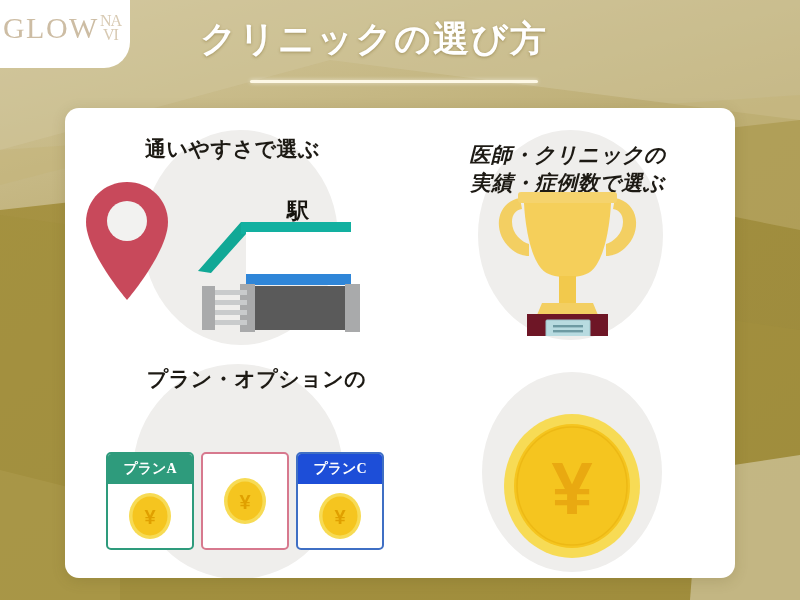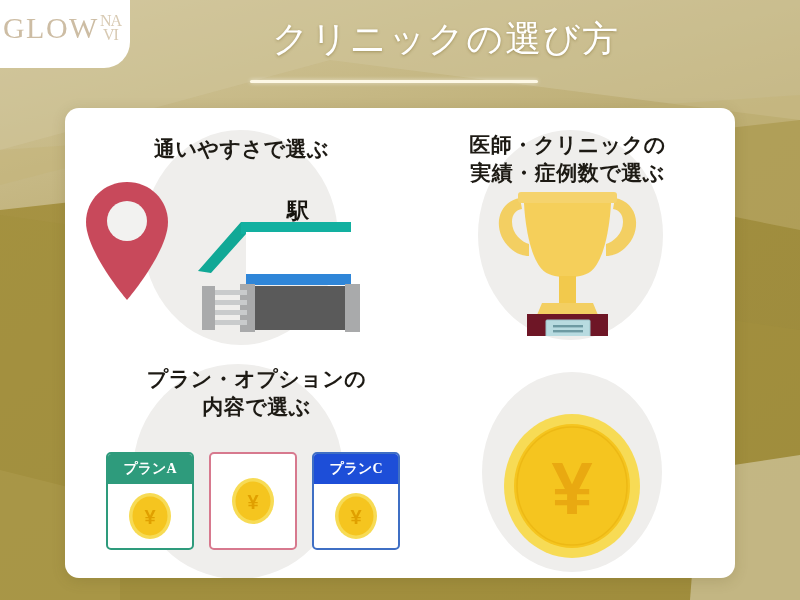--- a/index.html
+++ b/index.html
@@ -32,22 +32,22 @@
   .logo-mark{
     font-family:"Liberation Serif",serif;
     font-size:16px; color:#d8cab3; line-height:0.85;
     margin-left:1px; margin-top:1px; text-align:center;
   }
   .logo-mark span{ display:block; letter-spacing:-1px;}
 
   
   .title{
     position:absolute; left:200px; top:20px; width:420px;
-    text-align:right; z-index:3;
-    color:#ffffff; font-size:36px; font-weight:400;
+    text-align:left; z-index:3;
+    color:#ffffff; font-size:36px; font-weight:700;
     letter-spacing:2px; line-height:1.1;
     text-shadow:0 1px 3px rgba(110,92,30,.45);
   }
   .title-rule{
     position:absolute; left:250px; top:80px; width:288px; height:3px;
     background:#fdf8e6; z-index:3; border-radius:2px;
     box-shadow:0 0 4px rgba(255,255,255,.6);
   }
 
   
@@ -66,21 +66,21 @@
   }
   .panel-title{
     position:absolute; z-index:2; width:100%;
     text-align:center; color:#1d1a14;
     font-size:21px; font-weight:700; line-height:1.32;
     letter-spacing:.5px;
   }
   .icon-area{ position:absolute; z-index:2; }
 
   
-  .plans{ position:absolute; display:flex; gap:15px; z-index:2; }
+  .plans{ position:absolute; display:flex; gap:7px; z-index:2; }
   .plan{
     width:88px; height:98px; border-radius:5px;
     border:2.5px solid #2e9b7c; background:#ffffff;
     overflow:hidden; display:flex; flex-direction:column;
     align-items:center;
   }
   .plan-head{
     width:100%; height:30px; background:#2e9b7c; color:#fff;
     font-size:14px; font-weight:700; letter-spacing:0;
     display:flex; align-items:center; justify-content:center;
@@ -134,21 +134,21 @@
   </div>
 </div>
 
 <div class="title">クリニックの選び方</div>
 <div class="title-rule"></div>
 
 <div class="card">
 
   <div class="panel" style="left:0px; top:0px; width:335px; height:240px;">
     <div class="blob" style="left:78px; top:22px; width:195px; height:215px;"></div>
-    <div class="panel-title" style="top:28px;margin-left:9px;">
+    <div class="panel-title" style="top:28px;">
       <div>通いやすさで選ぶ</div>
     </div>
     <div class="icon-area" style="left:0; top:66px; width:335px; height:160px;">
       <svg width="335" height="160" viewBox="0 0 335 160">
 
         <g>
           <path d="M62 8 C39 8 21 26 21 48 C21 78 62 126 62 126 C62 126 103 78 103 48 C103 26 85 8 62 8 Z" fill="#c8495b"></path>
           <circle cx="62" cy="47" r="20" fill="#f2f2f0"></circle>
         </g>
 
@@ -172,21 +172,21 @@
             <rect x="150" y="146" width="32" height="5"></rect>
           </g>
         </g>
       </svg>
       <div class="station-label" style="left:222px; top:22px;">駅</div>
     </div>
   </div>
 
   <div class="panel" style="left:335px; top:0px; width:335px; height:240px;">
     <div class="blob" style="left:78px; top:22px; width:185px; height:210px;"></div>
-    <div class="panel-title" style="top:24px;">
+    <div class="panel-title" style="top:34px;font-style:italic;">
       <div>医師・クリニックの</div>
       <div>実績・症例数で選ぶ</div>
     </div>
     <div class="icon-area" style="left:0; top:78px; width:335px; height:150px;">
       <svg width="335" height="150" viewBox="0 0 335 150">
 
         <path d="M120 12 C96 16 92 46 110 62 C116 68 124 70 129 70 L129 58 C122 56 112 48 112 36 C112 28 116 24 122 23 Z" fill="#f3cf62"></path>
         <path d="M215 12 C239 16 243 46 225 62 C219 68 211 70 206 70 L206 58 C213 56 223 48 223 36 C223 28 219 24 213 23 Z" fill="#f3cf62"></path>
 
         <rect x="118" y="6" width="99" height="11" rx="3" fill="#f5d36d"></rect>
@@ -203,21 +203,20 @@
         <rect x="153" y="139" width="30" height="2.4" fill="#6d9aa2"></rect>
         <rect x="153" y="144" width="30" height="2.4" fill="#6d9aa2"></rect>
       </svg>
     </div>
   </div>
 
   <div class="panel" style="left:0px; top:240px; width:335px; height:230px;">
     <div class="blob" style="left:68px; top:16px; width:210px; height:215px;"></div>
     <div class="panel-title" style="top:18px;padding-left:48px;">
       <div>プラン・オプションの</div>
-      <div>内容で選ぶ</div>
     </div>
 
     <div class="plans" style="left:41px; top:104px;">
       <div class="plan a">
         <div class="plan-head">プランA</div>
         <div class="plan-body">
           <svg width="46" height="50" viewBox="0 0 46 50">
             <ellipse cx="23" cy="25" rx="21" ry="23" fill="#f7db55"></ellipse>
             <ellipse cx="23" cy="25" rx="17.5" ry="19.5" fill="#f5c51f"></ellipse>
             <text x="23" y="33" font-family="Liberation Sans, sans-serif" font-size="20" font-weight="700" fill="#e0a000" text-anchor="middle">¥</text>

